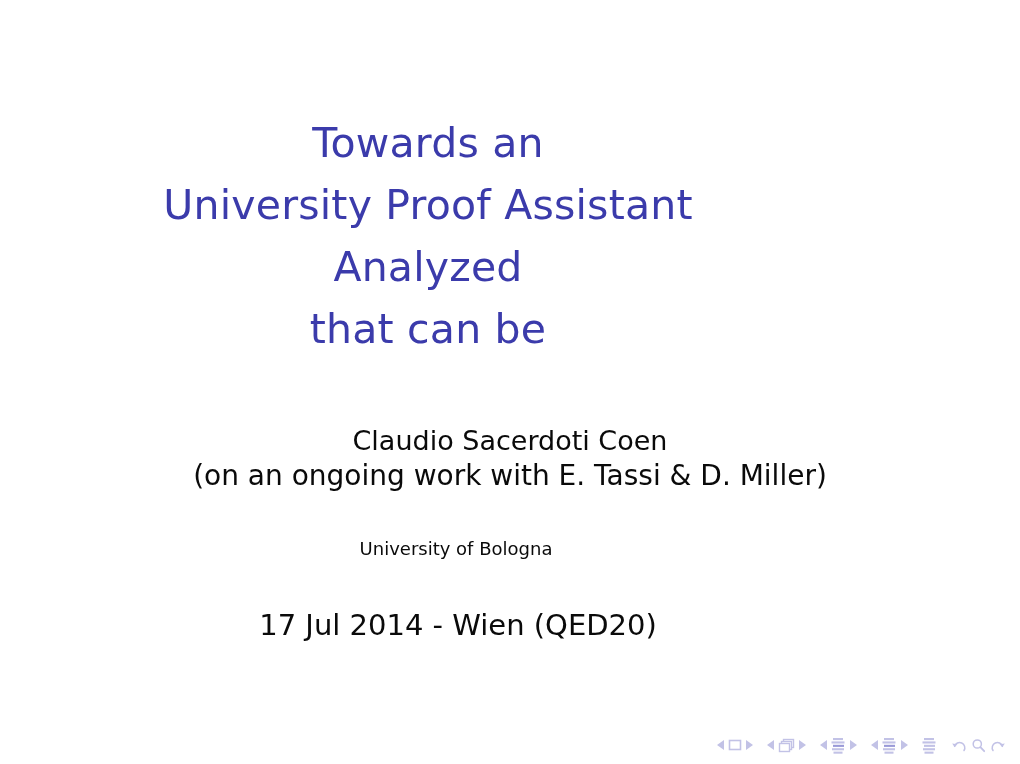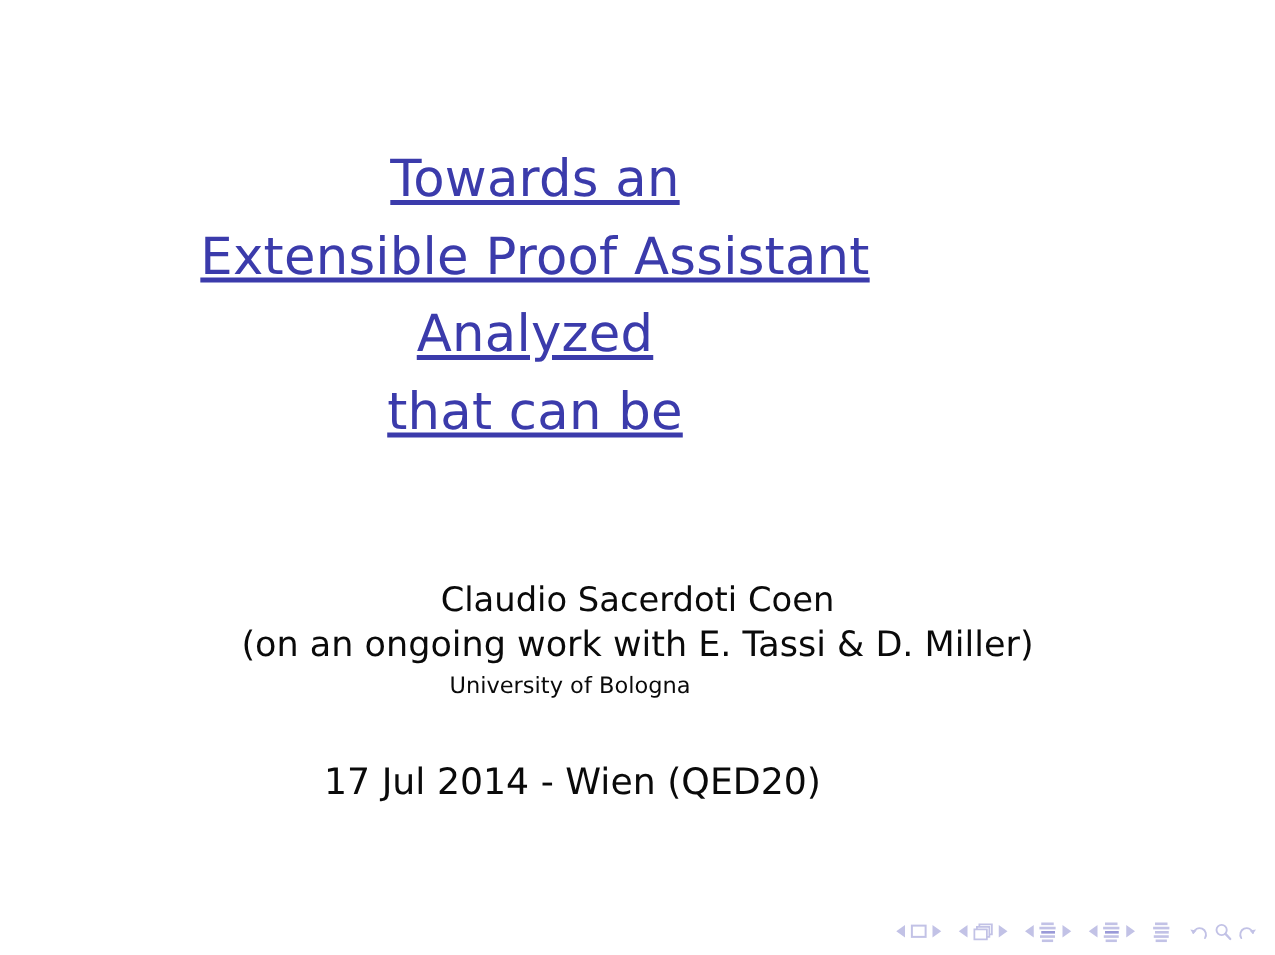--- a/index.html
+++ b/index.html
@@ -23,39 +23,37 @@
   }
 
   
   #title-block {
     position: absolute;
     top: 112px;
     left: 0;
     width: 856px;
     text-align: center;
     color: #3b3bab;
-    text-decoration: underline;
   }
   .title-line {
     display: block;
     font-size: 41px;
     line-height: 62px;
     letter-spacing: 0.2px;
     white-space: nowrap;
   }
 
   
   #author-block {
     position: absolute;
     top: 423px;
     left: 0;
     width: 1020px;
     text-align: center;
     color: #0a0a0a;
-    margin-top: 40px;
   }
   #author-name {
     display: block;
     font-size: 27px;
     line-height: 36px;
     white-space: nowrap;
   }
   #author-note {
     display: block;
     font-size: 28px;
@@ -129,21 +127,21 @@
   }
   .nav-icon svg { display: block; }
 </style>
 </head>
 <body>
 
 <div id="slide">
 
   <div id="title-block">
     <span class="title-line">Towards an</span>
-    <span class="title-line">Extensible Proof Assistant</span>
+    <span class="title-line">University Proof Assistant</span>
     <span class="title-line">Analyzed</span>
     <span class="title-line">that can be</span>
   </div>
 
   <div id="author-block">
     <span id="author-name">Claudio Sacerdoti Coen</span>
     <span id="author-note">(on an ongoing work with E. Tassi &amp; D. Miller)</span>
   </div>
 
   <div id="institute-block">

